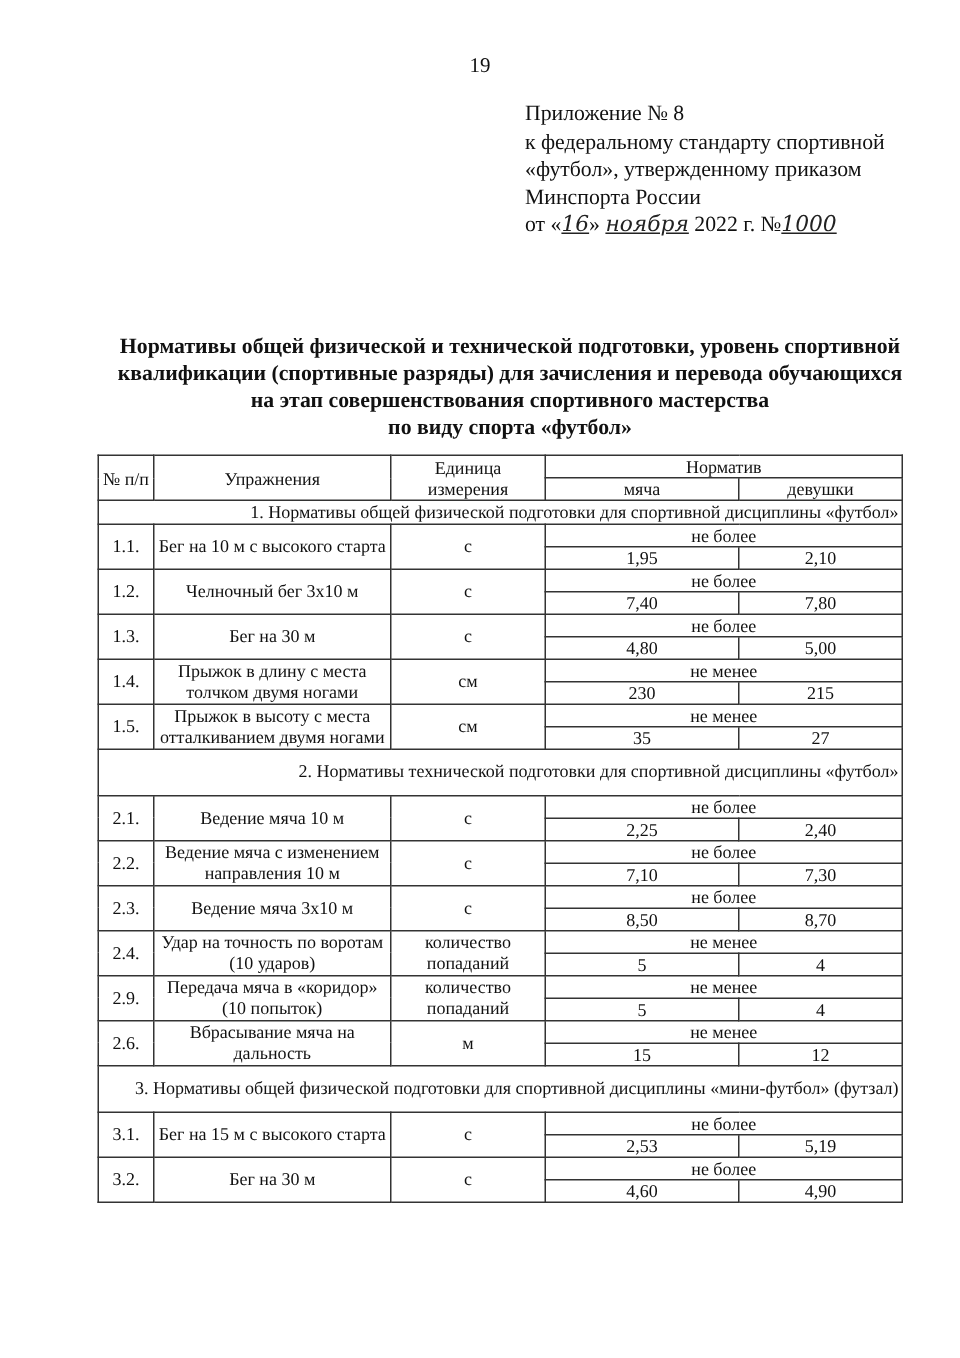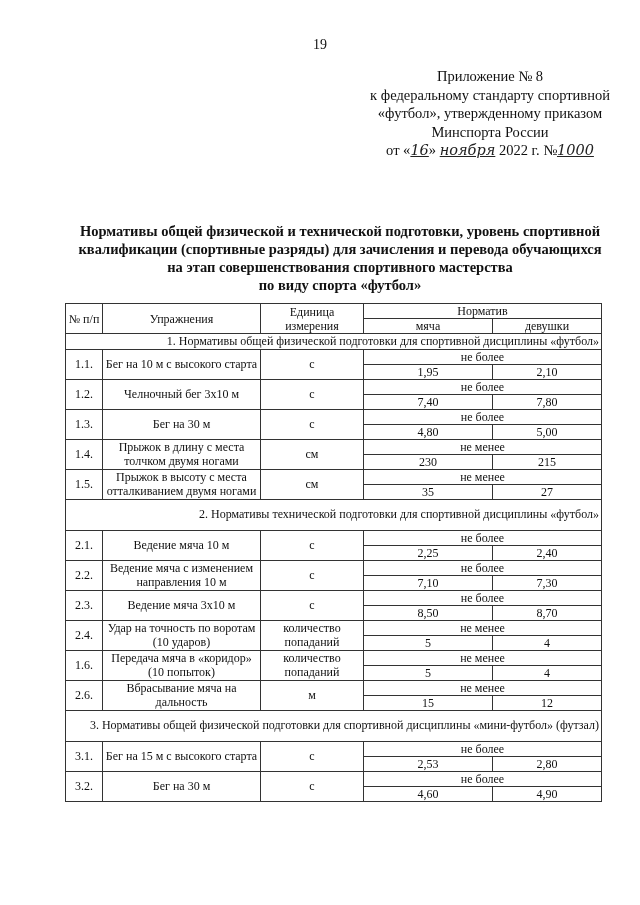--- a/index.html
+++ b/index.html
@@ -1,18 +1,18 @@
 <!DOCTYPE html>
 <html><head>
 <meta charset="utf-8">
 <style>
   html, body { margin:0; padding:0; background:#fff; }
   body { width:640px; height:905px; position:relative; font-family:"Liberation Serif", serif; color:#111; overflow:hidden; }
   .pagenum { position:absolute; top:37px; left:0; width:640px; text-align:center; font-size:14px; box-sizing:border-box; }
-  .appendix { position:absolute; top:67px; left:350px; width:280px; text-align:center; font-size:14.5px; line-height:18.5px; }
+  .appendix { position:absolute; top:67px; left:350px; width:280px; text-align:left; font-size:14.5px; line-height:18.5px; }
   .appendix .hw { font-family:"DejaVu Serif", serif; font-style:italic; text-decoration:underline; color:#222; }
   .title { position:absolute; top:222px; left:40px; width:600px; text-align:center; font-weight:bold; font-size:14.5px; line-height:18px; }
   table { position:absolute; top:303px; left:65px; width:536px; border-collapse:collapse; font-size:12px; table-layout:fixed; }
   td { border:1px solid #333; text-align:center; padding:0 2px; line-height:14px; vertical-align:middle; }
   td.norm { height:14px; }
   td.sec { line-height:14.5px;text-align:right; }
 </style>
 </head>
 <body>
 
@@ -146,21 +146,21 @@
         <td rowspan="2">2.4.</td>
       <td rowspan="2">Удар на точность по воротам (10 ударов)</td>
       <td rowspan="2">количество попаданий</td>
       <td colspan="2" class="norm">не менее</td>
       </tr>
       <tr>
         <td class="norm">5</td>
       <td class="norm">4</td>
       </tr>
       <tr>
-        <td rowspan="2">1.6.</td>
+        <td rowspan="2">2.9.</td>
       <td rowspan="2">Передача мяча в «коридор» (10 попыток)</td>
       <td rowspan="2">количество попаданий</td>
       <td colspan="2" class="norm">не менее</td>
       </tr>
       <tr>
         <td class="norm">5</td>
       <td class="norm">4</td>
       </tr>
       <tr>
         <td rowspan="2">2.6.</td>
@@ -176,21 +176,21 @@
         <td colspan="5" class="sec" style="height:30px">3.  Нормативы общей физической подготовки для спортивной дисциплины «мини-футбол» (футзал)</td>
       </tr>
       <tr>
         <td rowspan="2">3.1.</td>
       <td rowspan="2">Бег на 15 м с высокого старта</td>
       <td rowspan="2">с</td>
       <td colspan="2" class="norm">не более</td>
       </tr>
       <tr>
         <td class="norm">2,53</td>
-      <td class="norm">2,80</td>
+      <td class="norm">5,19</td>
       </tr>
       <tr>
         <td rowspan="2">3.2.</td>
       <td rowspan="2">Бег на 30 м</td>
       <td rowspan="2">с</td>
       <td colspan="2" class="norm">не более</td>
       </tr>
       <tr>
         <td class="norm">4,60</td>
       <td class="norm">4,90</td>

